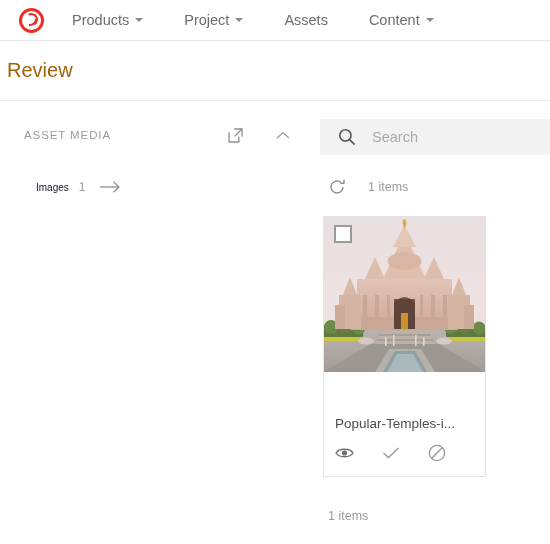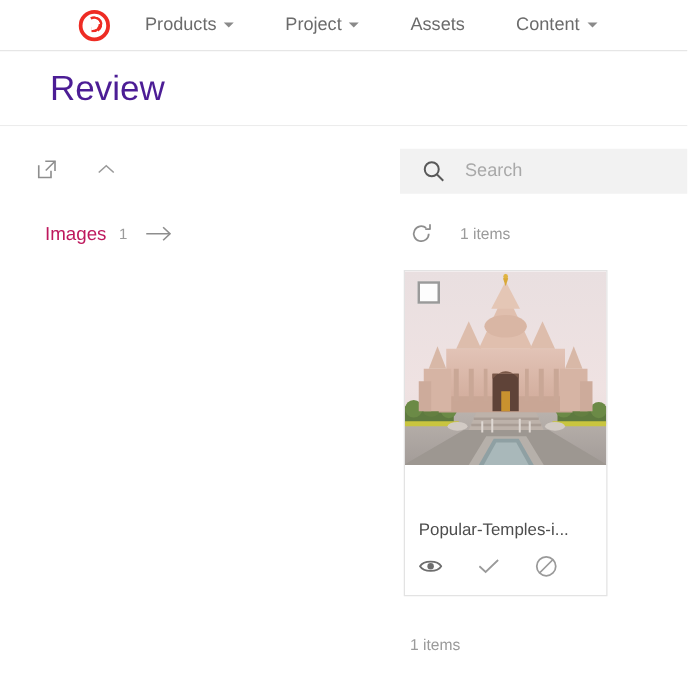--- a/index.html
+++ b/index.html
@@ -11,21 +11,20 @@
   }
 
   
   .topnav {
     height: 41px;
     display: flex;
     align-items: center;
     background: #ffffff;
     border-bottom: 1px solid #e6e6e6;
     position: relative;
-    padding-left: 44px;
   }
   .logo-wrap {
     width: 62px;
     display: flex; align-items: center; justify-content: center;
     flex: 0 0 auto;
   }
   .logo {
     width: 25px; height: 25px;
     position: relative;
   }
@@ -74,23 +73,23 @@
   }
 
   
   .pagetitle-bar {
     height: 60px;
     display: flex; align-items: center;
     border-bottom: 1px solid #ececec;
     background: #fff;
   }
   .pagetitle {
-    font-size: 28px;
-    color: #4c1d95;
-    padding-left: 40px;
+    font-size: 20px;
+    color: #a16207;
+    padding-left: 7px;
     font-weight: 400;
   }
 
   
   .body-split { display: flex; height: 442px; background: #fff; }
   .sidebar { width: 320px; flex: 0 0 320px; padding-top: 22px; }
   .mainpane { flex: 1 1 auto; padding-top: 18px; overflow: hidden; }
 
   
   .sidebar-head {
@@ -114,21 +113,21 @@
   .sidebar-head .ico-btn + .ico-btn { margin-left: 22px; }
 
   .sidebar-row {
     display: flex; align-items: center;
     padding: 0 24px;
     height: 28px;
     margin-top: 26px;
     margin-left: 12px;
     cursor: pointer;
   }
-  .sidebar-row .name { font-size: 15px; color: #be185d; }
+  .sidebar-row .name { font-size: 10px; color: #0f172a; }
   .sidebar-row .count { font-size: 12px; color: #9b9b9b; margin-left: 10px; }
   .sidebar-row .arrow { margin-left: 14px; display:flex; align-items:center; }
 
   
   .searchbar {
     height: 36px;
     background: #f2f2f2;
     display: flex; align-items: center;
     padding: 0 10px;
     margin-right: -14px;
@@ -226,20 +225,21 @@
 </div>
 
 <div class="pagetitle-bar">
   <div class="pagetitle">Review</div>
 </div>
 
 <div class="body-split">
 
   <div class="sidebar">
     <div class="sidebar-head">
+      <div class="label">ASSET MEDIA</div>
       <div class="ico-btn">
         <svg width="17" height="17" viewBox="0 0 17 17" fill="none" stroke="#8e8e8e" stroke-width="1.3">
           <path d="M2 5.2 L2 15 L11.8 15 L11.8 9.5"></path>
           <path d="M7.2 2 L15 2 L15 9.8"></path>
           <path d="M15 2 L7.6 9.4"></path>
         </svg>
       </div>
       <div class="ico-btn">
         <svg width="14" height="9" viewBox="0 0 14 9" fill="none" stroke="#9a9a9a" stroke-width="1.3">
           <path d="M1 7 L7 1.6 L13 7"></path>

